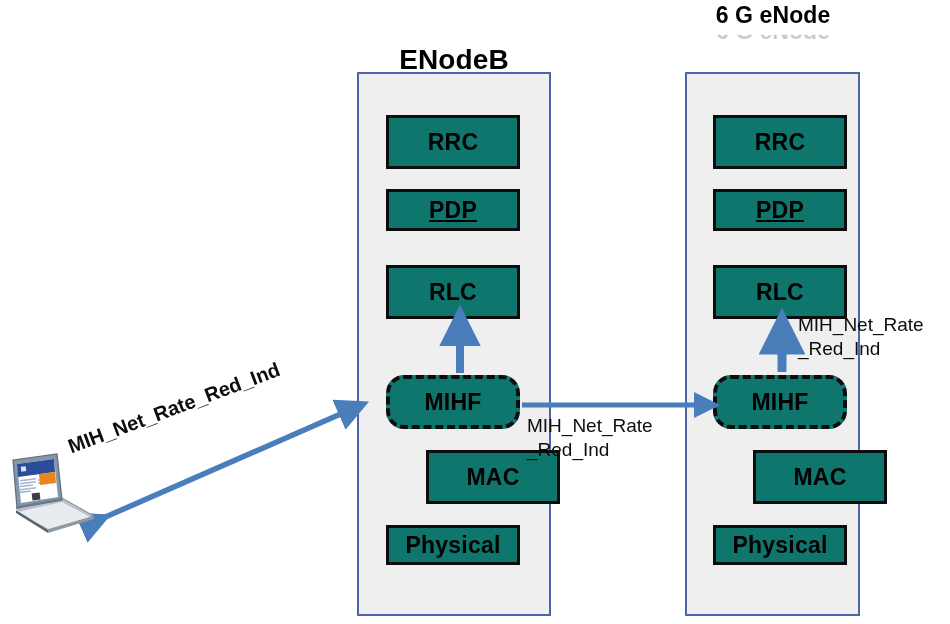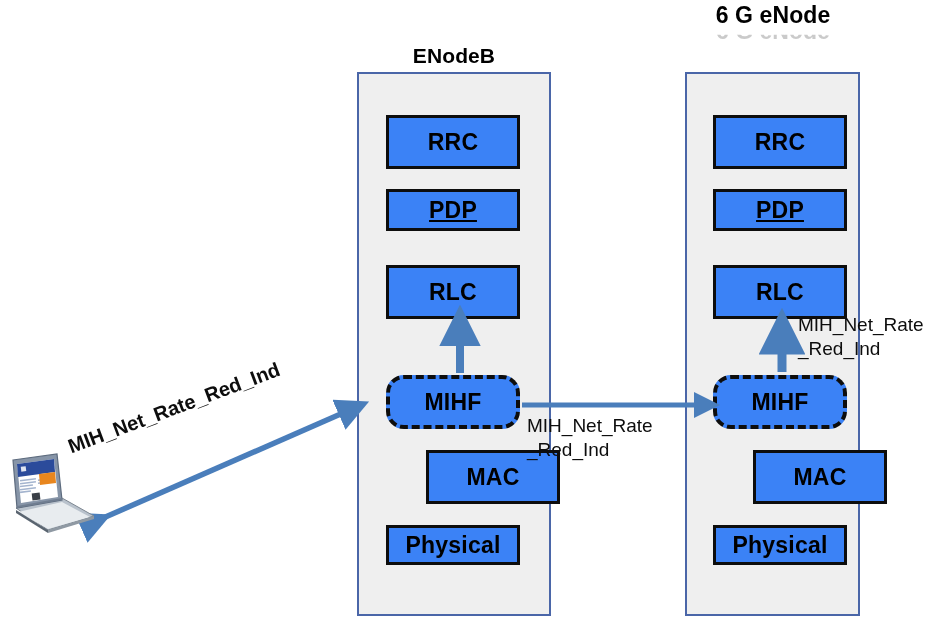--- a/index.html
+++ b/index.html
@@ -29,21 +29,21 @@
     background: #efefef;
     border: 2px solid #4a66a8;
     box-sizing: border-box;
   }
   .stack-left  { left: 357px; top: 72px;  width: 194px; height: 544px; }
   .stack-right { left: 685px; top: 72px;  width: 175px; height: 544px; }
 
   
   .stack-title {
     position: absolute;
-    font-size: 21px;
+    font-size: 28px;
     font-weight: bold;
     text-align: center;
     letter-spacing: .1px;
     white-space: nowrap;
   }
   .title-left  { left: 357px; top: 44px; width: 194px; }
   .title-right-1 { left: 676px; top: 2px;  width: 194px; font-size: 23px; }
   .title-right-2 { left: 685px; top: 44px; width: 175px; }
 
   
@@ -57,21 +57,21 @@
     font-weight: bold;
     color: #b9b9b9;
     opacity: .75;
     clip-path: inset(62% 0 0 0);
     white-space: nowrap;
   }
 
   
   .layer {
     position: absolute;
-    background: #3b82f6;
+    background: #0f766e;
     border: 3px solid #0d0d0d;
     box-sizing: border-box;
     display: flex;
     align-items: center;
     justify-content: center;
     font-size: 23px;
     font-weight: bold;
     letter-spacing: .2px;
   }
   .layer.dashed {

